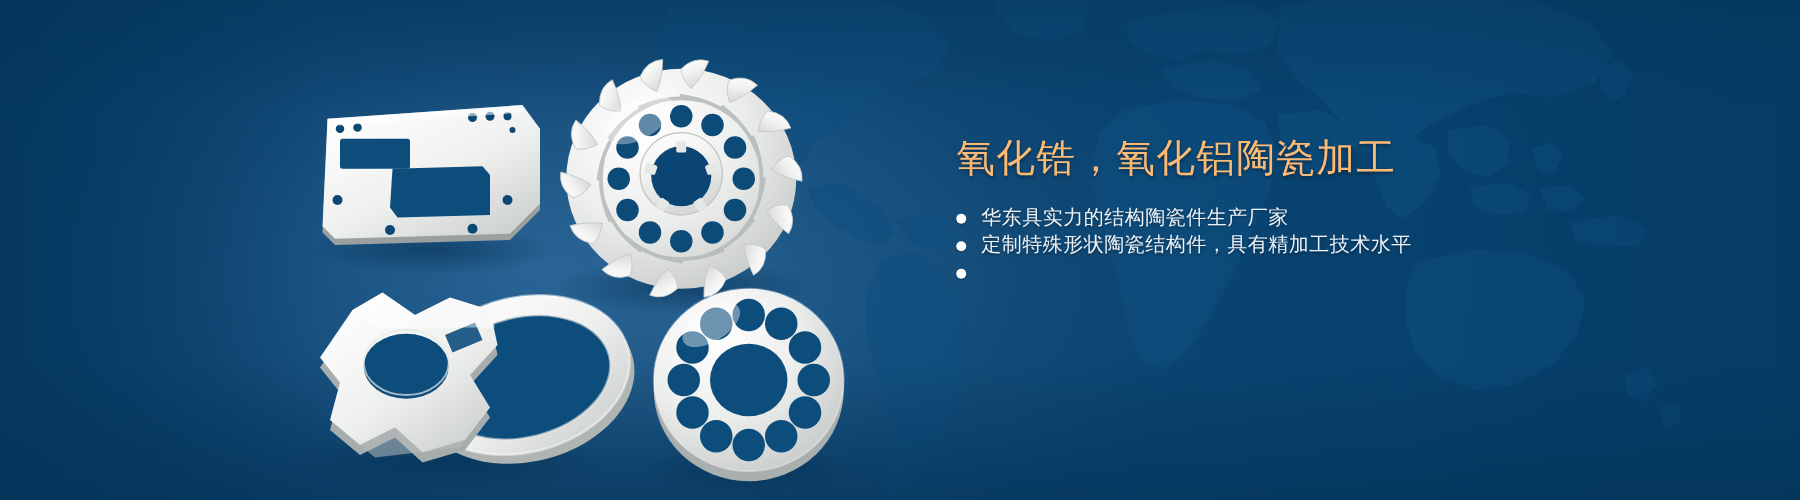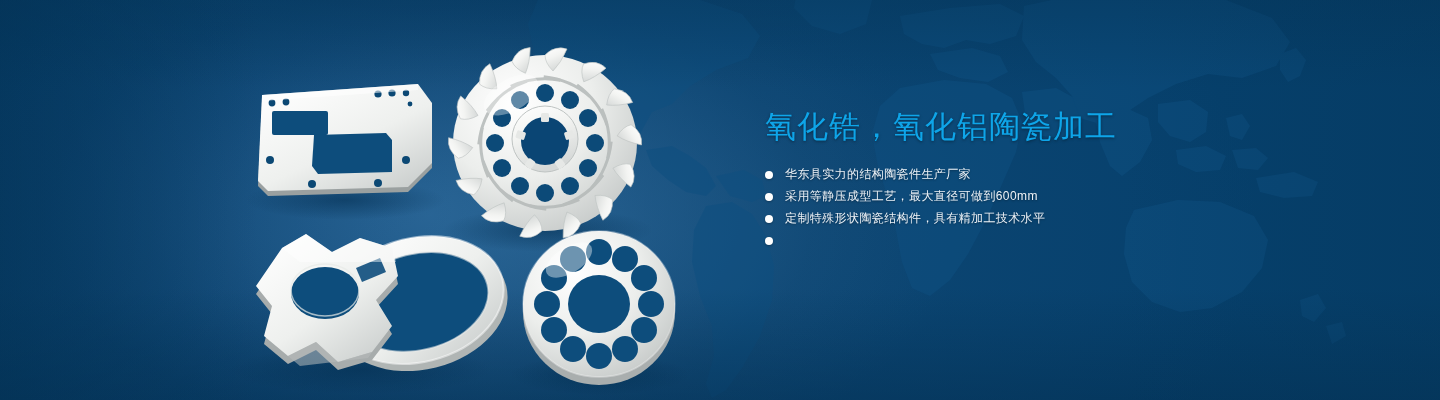--- a/index.html
+++ b/index.html
@@ -53,21 +53,21 @@
   .products { position:absolute; left:0; top:0; width:760px; height:400px; }
   .products svg { width:760px; height:400px; display:block; }
 
   
   .content {
     position:absolute;
     left:765px; top:108px;
     width:620px;
   }
   .headline {
-    color:#0ea5e9;
+    color:#fdba74;
     font-size:31px;
     line-height:38px;
     font-weight:400;
     letter-spacing:1px;
     text-shadow:0 1px 3px rgba(0,0,0,0.40);
     white-space:nowrap;
   }
   .bullets {
     margin-top:18px;
     list-style:none;
@@ -81,21 +81,21 @@
   .dot {
     width:8px; height:8px;
     border-radius:50%;
     background:#ffffff;
     flex:0 0 8px;
     margin-right:12px;
     box-shadow:0 1px 2px rgba(0,0,0,0.25);
   }
   .bullet-text {
     color:#eef3f8;
-    font-size:12px;
+    font-size:16px;
     line-height:21px;
     letter-spacing:0.4px;
     text-shadow:0 1px 2px rgba(0,0,0,0.35);
     white-space:nowrap;
   }
 </style>
 </head>
 <body>
 
 <div class="banner">
@@ -343,24 +343,20 @@
   <div class="content">
     <h1 class="headline">氧化锆，氧化铝陶瓷加工</h1>
 
     <ul class="bullets">
       <li class="bullet">
         <span class="dot"></span>
         <span class="bullet-text">华东具实力的结构陶瓷件生产厂家</span>
       </li>
       <li class="bullet">
         <span class="dot"></span>
-        <span class="bullet-text">采用等静压成型工艺，最大直径可做到600mm</span>
-      </li>
-      <li class="bullet">
-        <span class="dot"></span>
         <span class="bullet-text">定制特殊形状陶瓷结构件，具有精加工技术水平</span>
       </li>
       <li class="bullet">
         <span class="dot"></span>
       </li>
     </ul>
   </div>
 
 </div>
 

